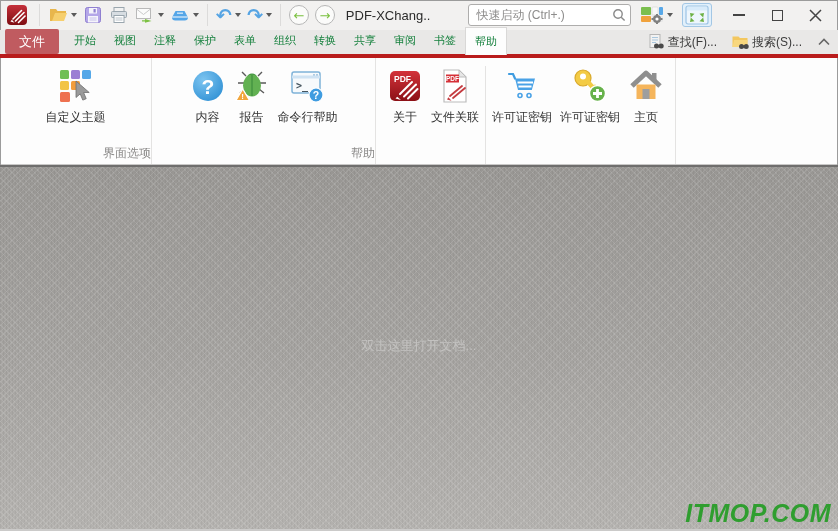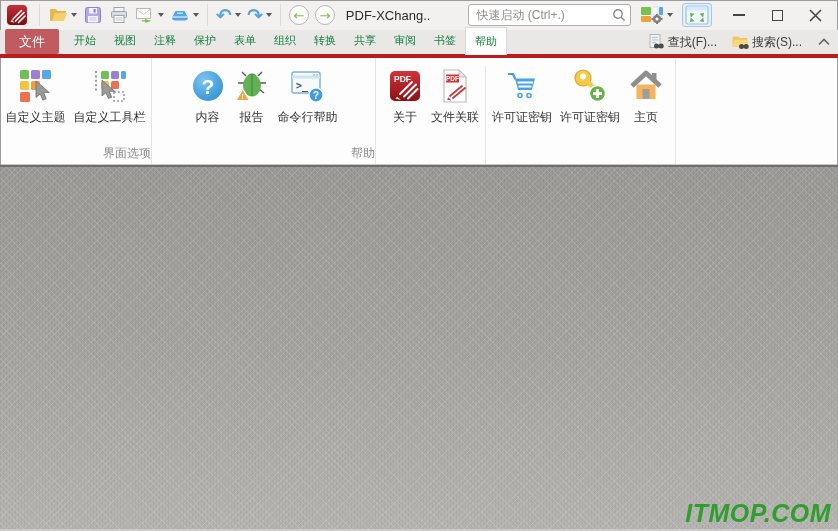--- a/index.html
+++ b/index.html
@@ -271,33 +271,20 @@
             <rect x="2" y="2" width="9" height="9" rx="1.5" fill="#6fbf55"></rect>
             <rect x="13" y="2" width="9" height="9" rx="1.5" fill="#9b7fd4"></rect>
             <rect x="24" y="2" width="9" height="9" rx="1.5" fill="#55a8e8"></rect>
             <rect x="2" y="13" width="9" height="9" rx="1.5" fill="#f2c445"></rect>
             <rect x="13" y="13" width="9" height="9" rx="1.5" fill="#f29d3c"></rect>
             <rect x="2" y="24" width="10" height="10" rx="1.5" fill="#ee7150"></rect>
             <path d="M18 13v16.5l4.2-3.6 2.6 6.2 3.4-1.4-2.6-6.2h5.6z" fill="#9a9a9a" stroke="#6f6f6f" stroke-width="0.8"></path>
           </svg>
           <span class="lbl">自定义主题</span>
         </div>
-        <div class="rbtn">
-          <svg viewBox="0 0 36 36">
-            <path d="M4 3v22" stroke="#9a9a9a" stroke-width="2" stroke-dasharray="2 2.4" fill="none"></path>
-            <rect x="9" y="3" width="8" height="8" rx="1.5" fill="#6fbf55"></rect>
-            <rect x="19" y="3" width="8" height="8" rx="1.5" fill="#9b7fd4"></rect>
-            <rect x="29" y="3" width="5" height="8" rx="1.5" fill="#55a8e8"></rect>
-            <rect x="9" y="13" width="8" height="8" rx="1.5" fill="#f2c445"></rect>
-            <rect x="19" y="13" width="8" height="8" rx="1.5" fill="#ee7150"></rect>
-            <rect x="22" y="24" width="10" height="9" fill="none" stroke="#9a9a9a" stroke-width="1.6" stroke-dasharray="2 2"></rect>
-            <path d="M10 12v16l4-3.4 2.5 5.9 3.2-1.3-2.5-5.9h5.3z" fill="#9a9a9a" stroke="#6f6f6f" stroke-width="0.8"></path>
-          </svg>
-          <span class="lbl">自定义工具栏</span>
-        </div>
       </div>
       <div class="glabel">界面选项</div>
     </div>
 
     <div class="rgroup g2">
       <div class="rbtns">
         <div class="rbtn">
           <svg viewBox="0 0 36 36">
             <defs>
                 <radialGradient id="gq" cx="0.35" cy="0.3" r="0.95">
@@ -405,16 +392,17 @@
           </svg>
           <span class="lbl">主页</span>
         </div>
       </div>
     </div>
 
     <div class="ribbon-fill"></div>
   </div>
 
   <div class="canvas">
+    <div class="hint">双击这里打开文档...</div>
     <div class="watermark">ITMOP.COM</div>
   </div>
 
 </div>
 
 </body></html>

